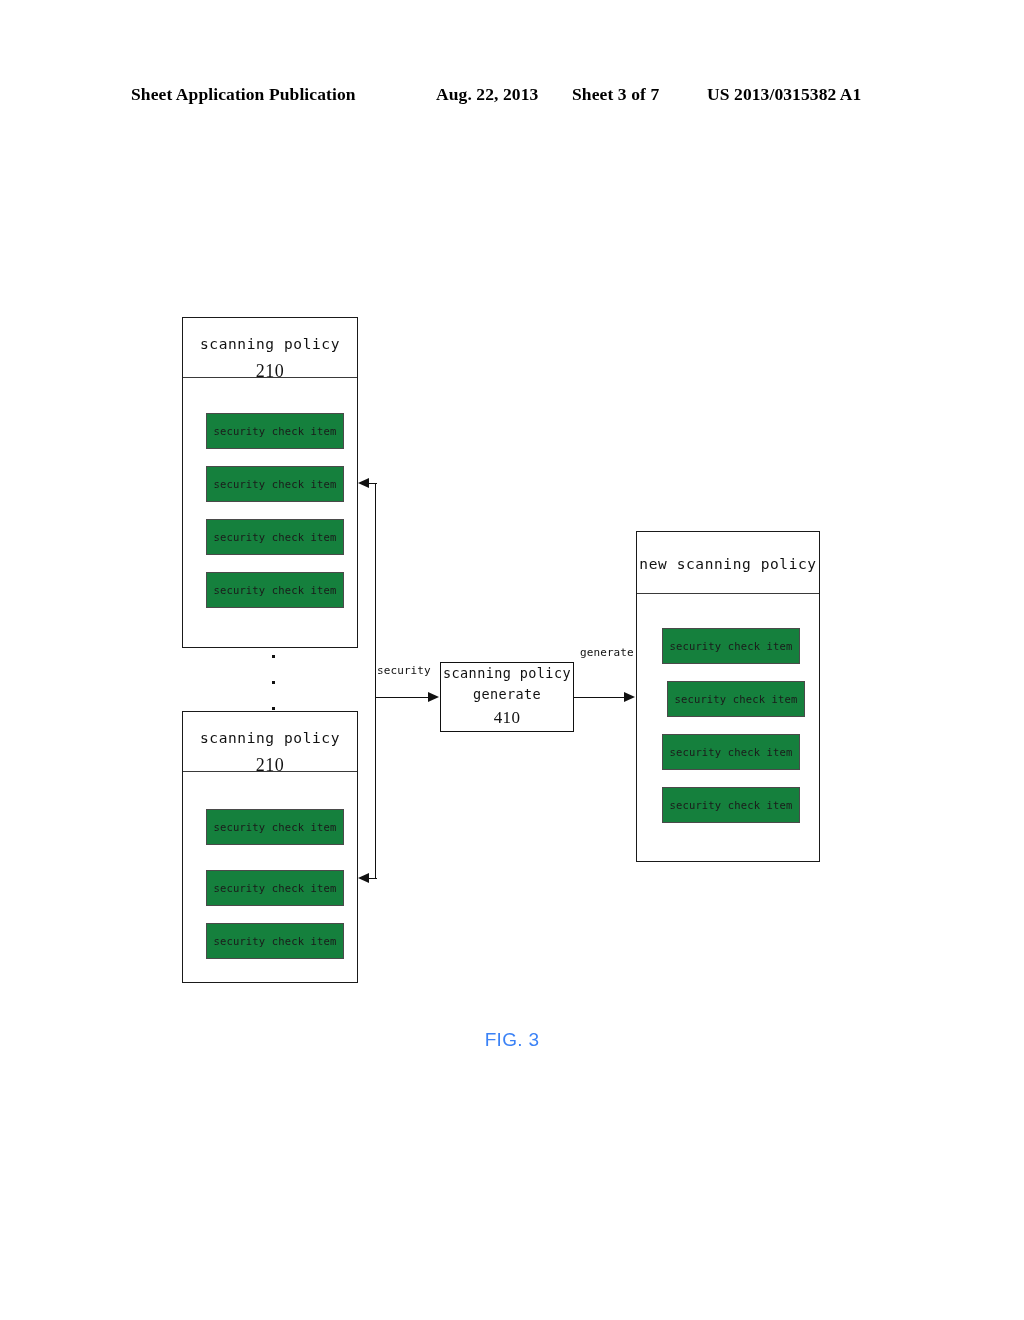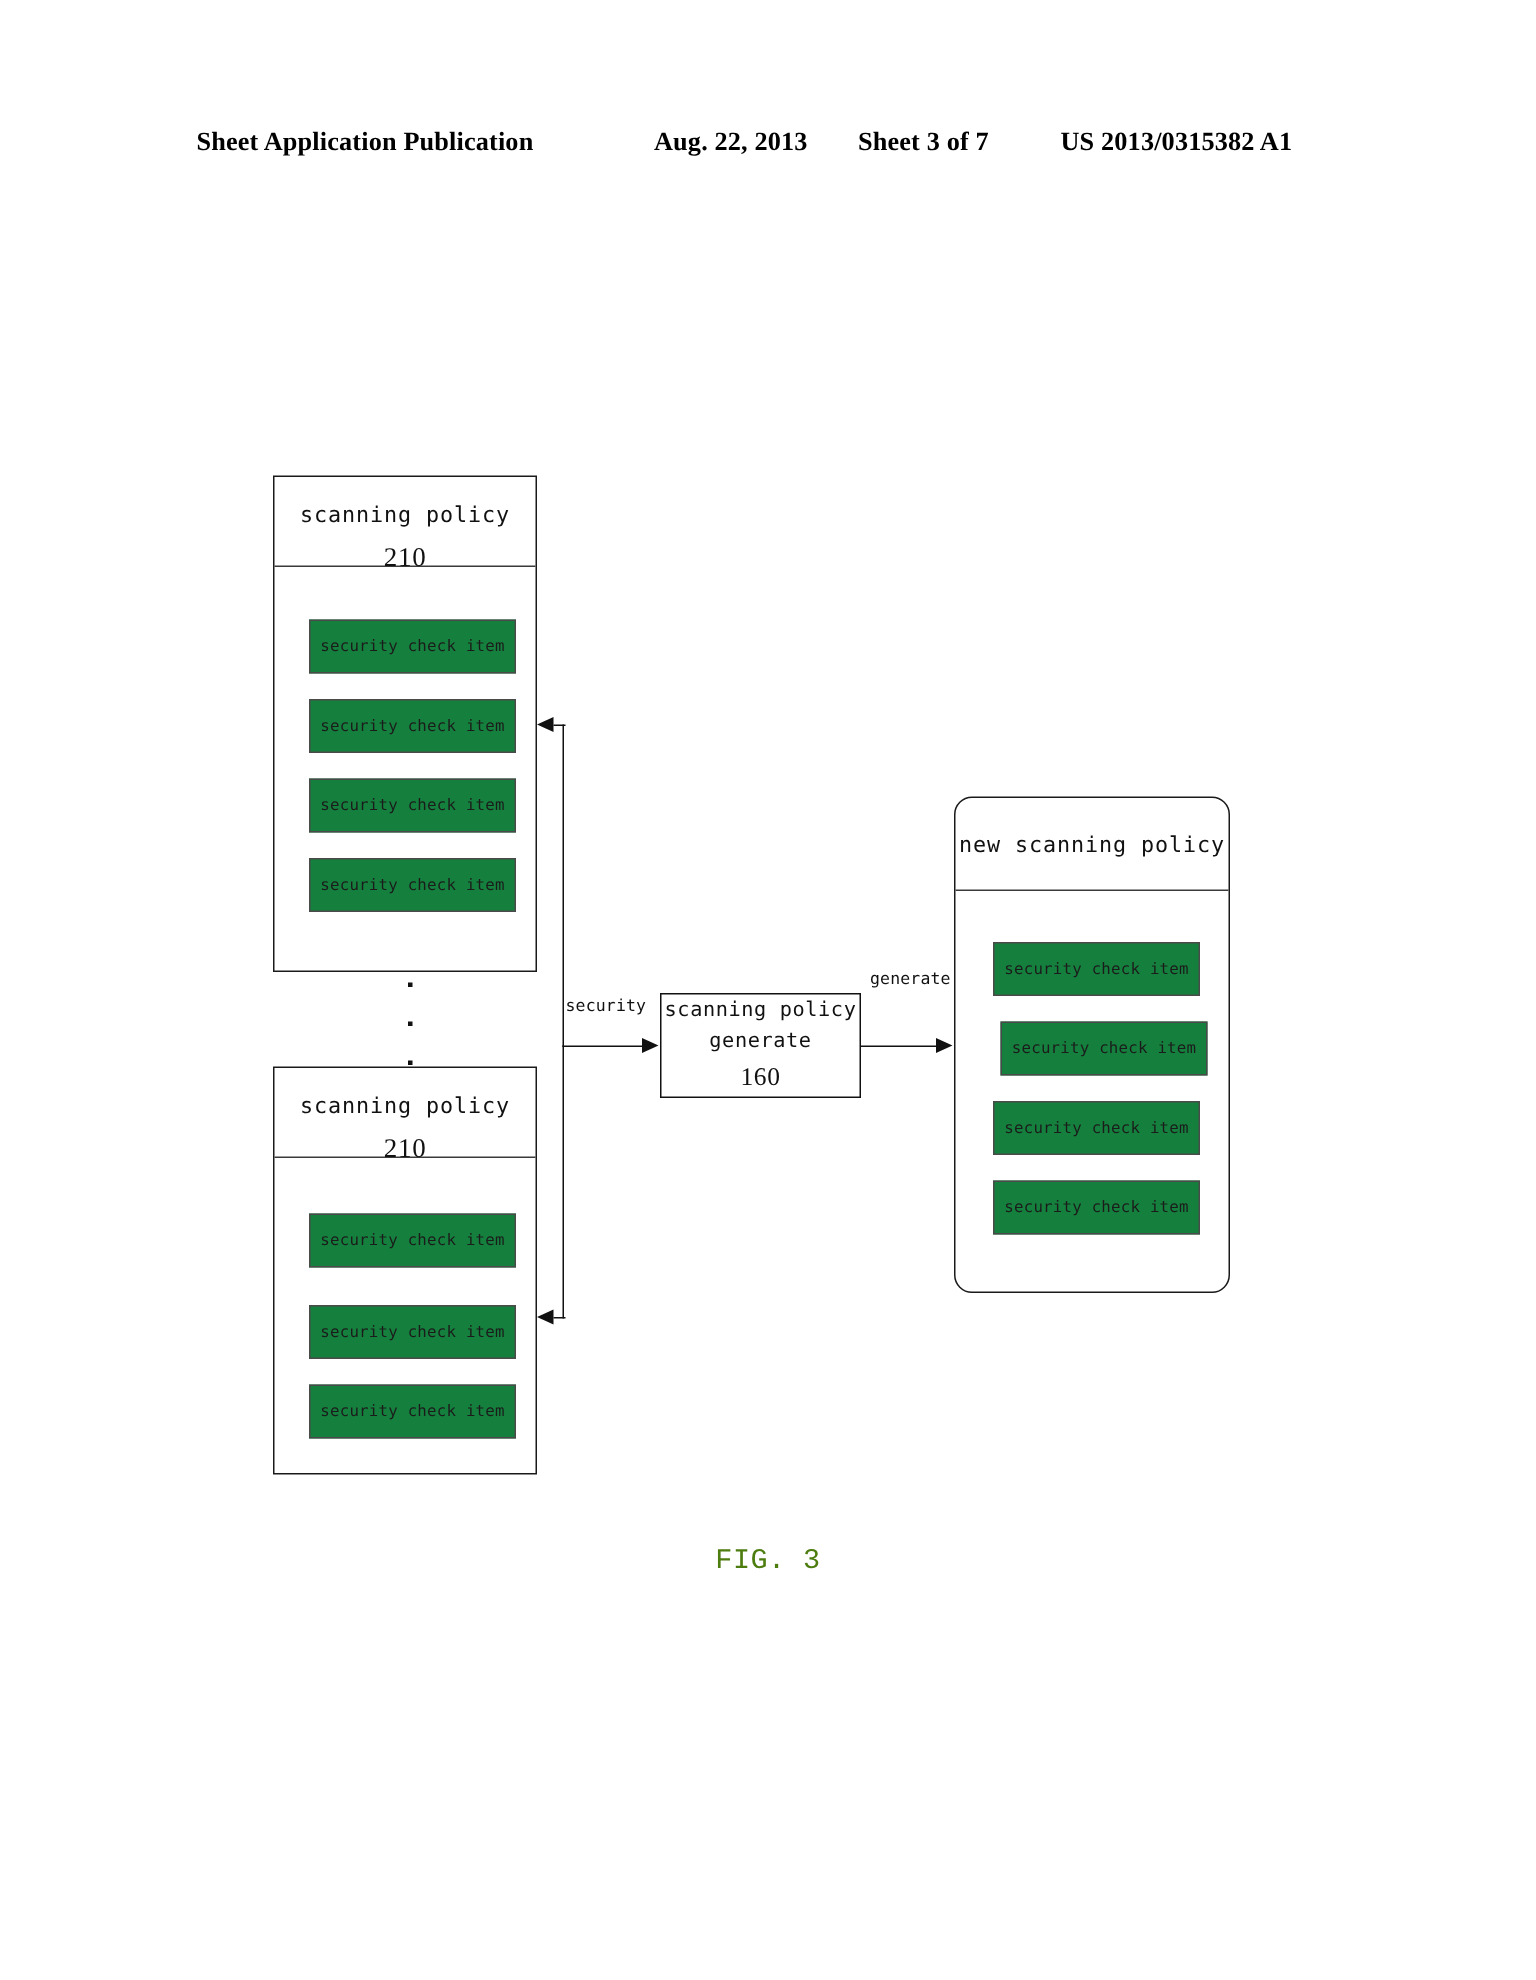--- a/index.html
+++ b/index.html
@@ -172,24 +172,24 @@
     display: block;
   }
 
   
   #fig-caption {
     position: absolute;
     left: 0;
     top: 1029px;
     width: 1024px;
     text-align: center;
-    font-family: Liberation Mono, monospace;
+    font-family: Liberation Sans, sans-serif;
     font-size: 19px;
     letter-spacing: 0.3px;
-    color: #4d7c0f;
+    color: #3b82f6;
   }
 </style>
 </head>
 <body>
 
 <div id="page-header">
   <div class="hdr-line" id="hdr-pub">Sheet Application Publication</div>
   <div class="hdr-line" id="hdr-date">Aug. 22, 2013</div>
   <div class="hdr-line" id="hdr-sheet">Sheet 3 of 7</div>
   <div class="hdr-line" id="hdr-num">US 2013/0315382 A1</div>
@@ -224,24 +224,24 @@
     <div class="policy-body" style="top:60px; height:212px;">
       <div class="check-item" style="left:23px; top:37px;  width:138px; height:36px;">security check item</div>
       <div class="check-item" style="left:23px; top:98px;  width:138px; height:36px;">security check item</div>
       <div class="check-item" style="left:23px; top:151px; width:138px; height:36px;">security check item</div>
     </div>
   </div>
 
   <div id="generator-box">
     <span>scanning policy</span>
     <span>generate</span>
-    <span class="gen-ref">160</span>
-  </div>
-
-  <div class="policy-box" id="policy-new" style="left:636px; top:531px; width:184px; height:331px;border-radius:12px;">
+    <span class="gen-ref">410</span>
+  </div>
+
+  <div class="policy-box" id="policy-new" style="left:636px; top:531px; width:184px; height:331px;">
     <div class="policy-title no-ref" style="height:62px;">
       <span>new scanning policy</span>
     </div>
     <div class="policy-body" style="top:62px; height:269px;">
       <div class="check-item" style="left:25px; top:34px;  width:138px; height:36px;">security check item</div>
       <div class="check-item" style="left:30px; top:87px;  width:138px; height:36px;">security check item</div>
       <div class="check-item" style="left:25px; top:140px; width:138px; height:36px;">security check item</div>
       <div class="check-item" style="left:25px; top:193px; width:138px; height:36px;">security check item</div>
     </div>
   </div>

